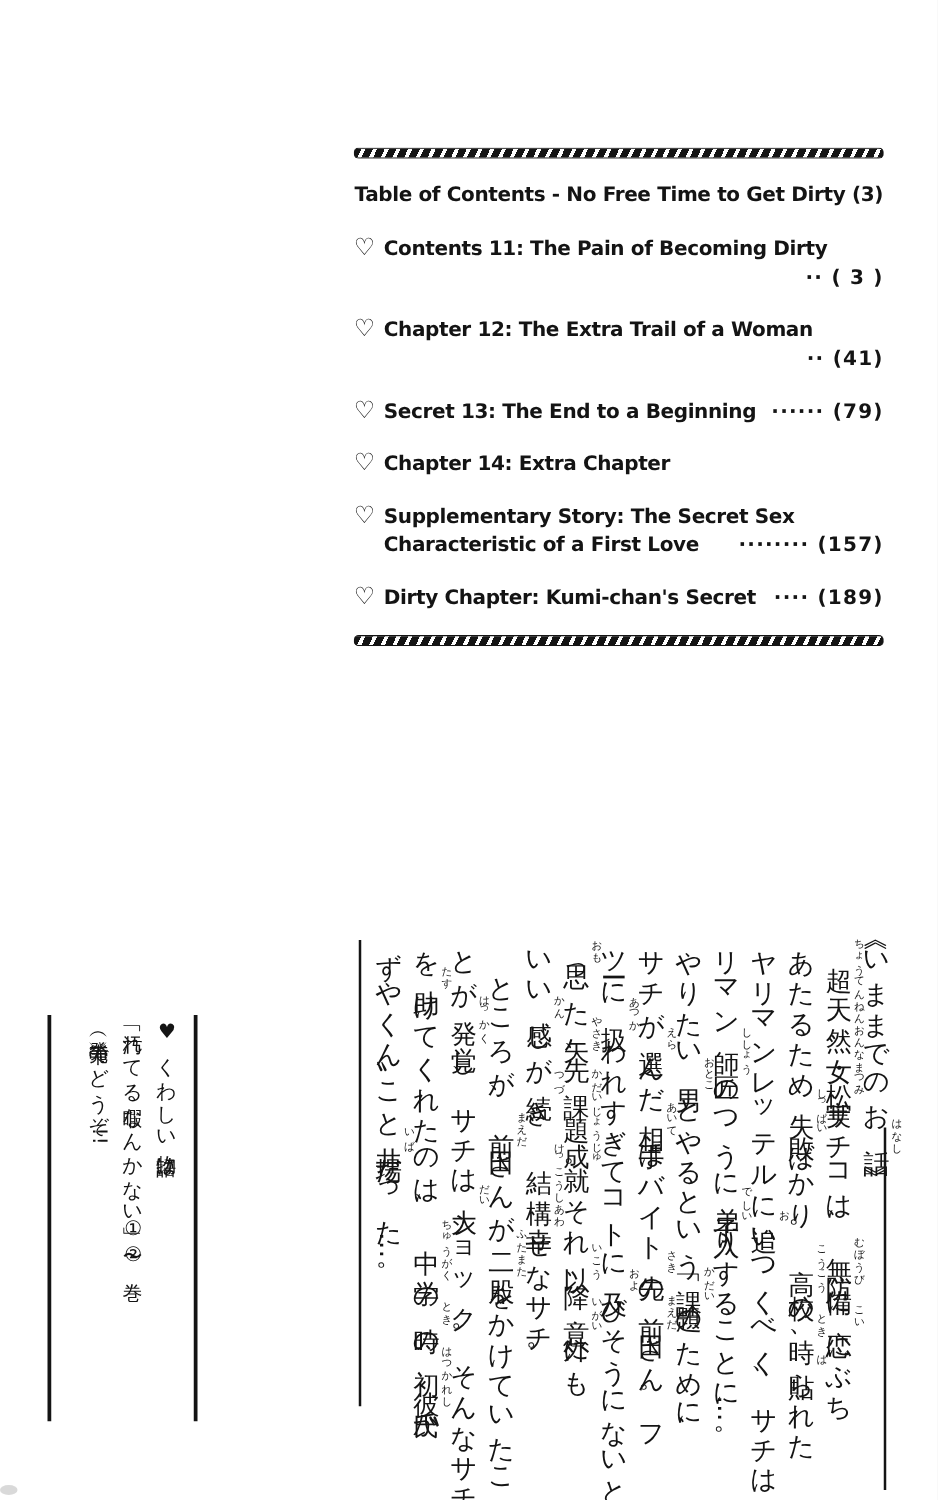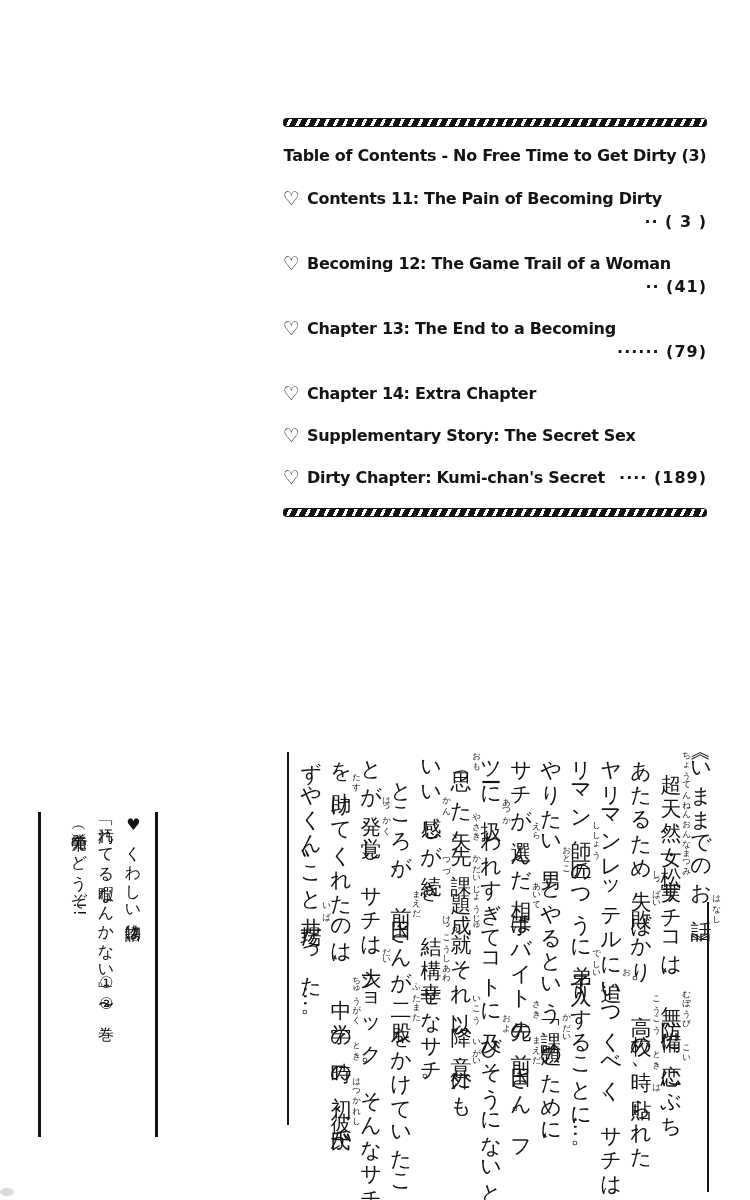--- a/index.html
+++ b/index.html
@@ -126,41 +126,45 @@
         <div class="toc-entry">
           <span class="heart-outline">♡</span>
           <span class="toc-content">
             <span class="toc-label">Contents 11: The Pain of Becoming Dirty</span>
             <span class="toc-leader">··&nbsp;( 3 )</span>
           </span>
         </div>
         <div class="toc-entry">
           <span class="heart-outline">♡</span>
           <span class="toc-content">
-            <span class="toc-label">Becoming 12: The Game Trail of a Woman</span>
+            <span class="toc-label">Chapter 12: The Extra Trail of a Woman</span>
             <span class="toc-leader">··&nbsp;(41)</span>
           </span>
         </div>
         <div class="toc-entry">
           <span class="heart-outline">♡</span>
           <span class="toc-content">
-            <span class="toc-label">Chapter 13: The End to a Becoming</span>
+            <span class="toc-label">Secret 13: The End to a Beginning</span>
             <span class="toc-leader">······&nbsp;(79)</span>
           </span>
         </div>
         <div class="toc-entry">
           <span class="heart-outline">♡</span>
           <span class="toc-content">
             <span class="toc-label">Chapter 14: Extra Chapter</span>
           </span>
         </div>
         <div class="toc-entry">
           <span class="heart-outline">♡</span>
           <span class="toc-content">
             <span class="toc-label" style="width: 100%;">Supplementary Story: The Secret Sex</span>
+            <span class="toc-line2">
+              <span class="toc-label2">Characteristic of a First Love</span>
+              <span class="toc-leader">········&nbsp;(157)</span>
+            </span>
           </span>
         </div>
         <div class="toc-entry">
           <span class="heart-outline">♡</span>
           <span class="toc-content">
             <span class="toc-label">Dirty Chapter: Kumi-chan's Secret</span>
             <span class="toc-leader">····&nbsp;(189)</span>
           </span>
         </div>
       </div>

